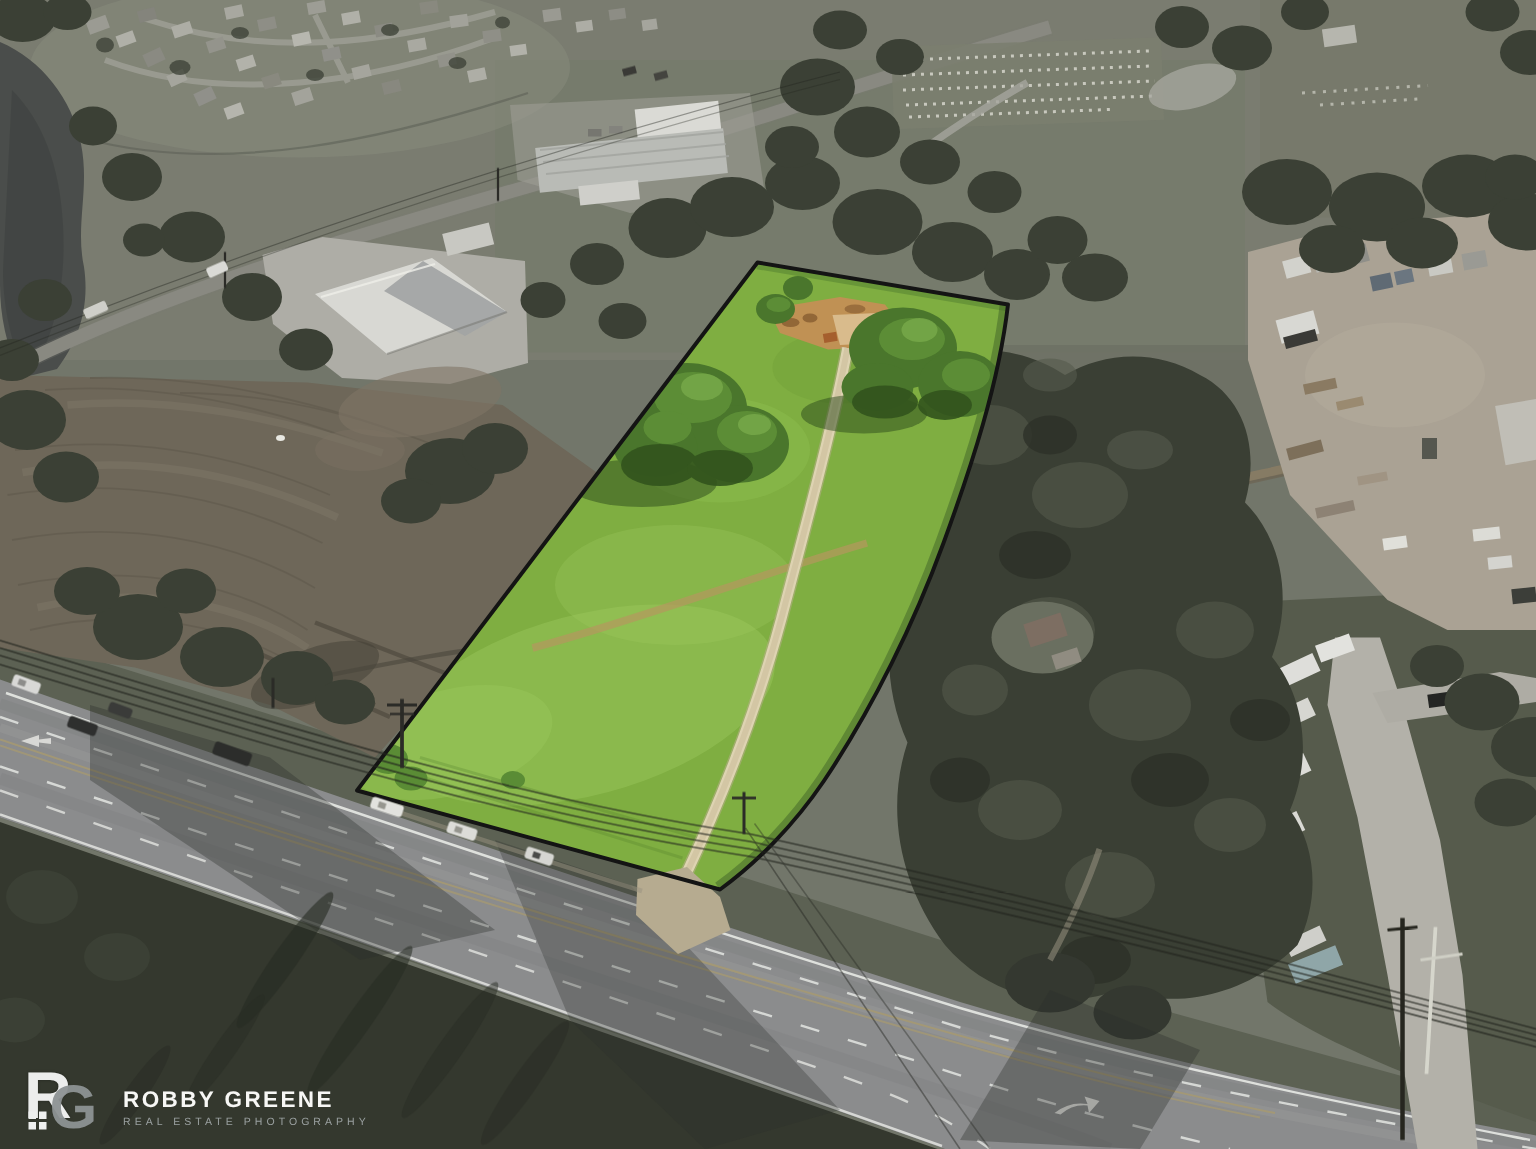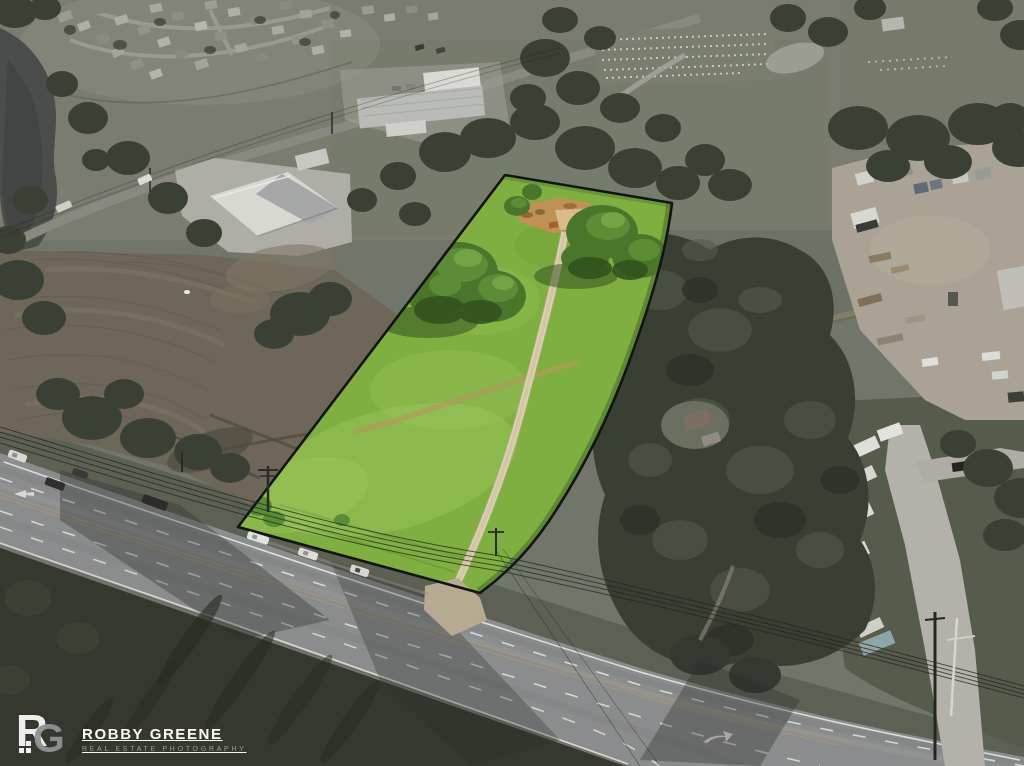--- a/index.html
+++ b/index.html
@@ -10,21 +10,21 @@
   .watermark{position:absolute;left:16px;bottom:6px;display:flex;align-items:center;gap:10px;
              color:#f7f7f5;user-select:none;}
   .wm-logo{position:relative;width:56px;height:46px;}
   .wm-logo .r{position:absolute;left:0;top:-8px;font-size:44px;font-weight:700;color:#ecedec;
               letter-spacing:-2px;text-shadow:0 0 2px rgba(0,0,0,.35);}
   .wm-logo .g{position:absolute;left:17px;top:1px;font-size:41px;font-weight:700;color:#8e9394;
               opacity:.95;}
   .wm-grid{position:absolute;left:3px;top:27px;display:grid;
            grid-template-columns:5px 5px;grid-template-rows:5px 5px;gap:2px;}
   .wm-grid i{background:#eef0ef;display:block;}
-  .wm-text{display:flex;flex-direction:column;justify-content:flex-end;margin-top:2px;text-decoration:underline;}
+  .wm-text{display:flex;flex-direction:column;justify-content:flex-end;margin-top:2px;}
   .wm-name{font-size:15px;font-weight:700;letter-spacing:1.6px;color:#f7f7f5;}
   .wm-tag{font-size:7px;font-weight:400;letter-spacing:2.7px;color:#9aa0a0;margin-top:3px;}
 </style>
 </head>
 <body>
 
 <div class="stage">
 <svg width="1024" height="766" viewBox="0 0 1024 766">
   <defs>
     <clipPath id="parcelClip">

